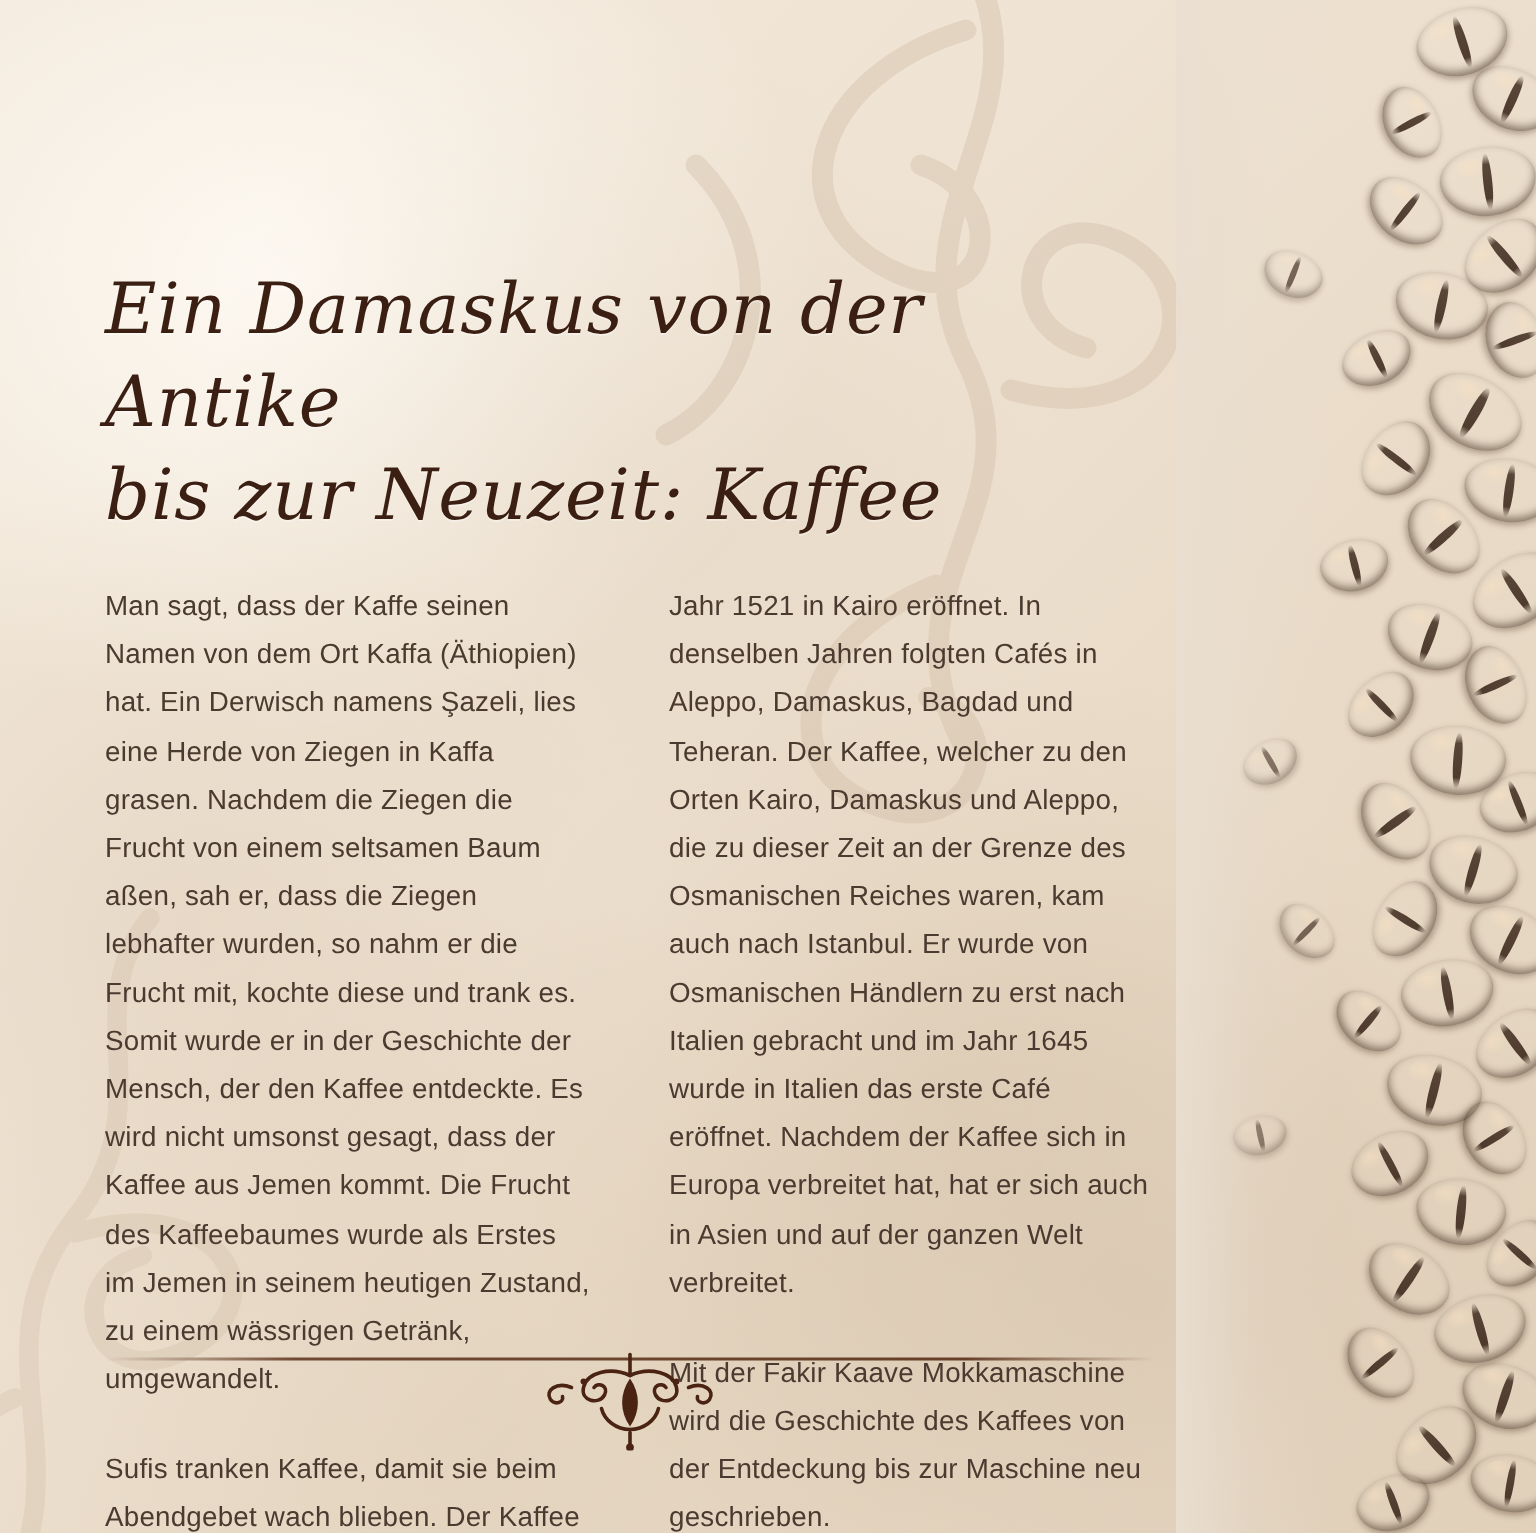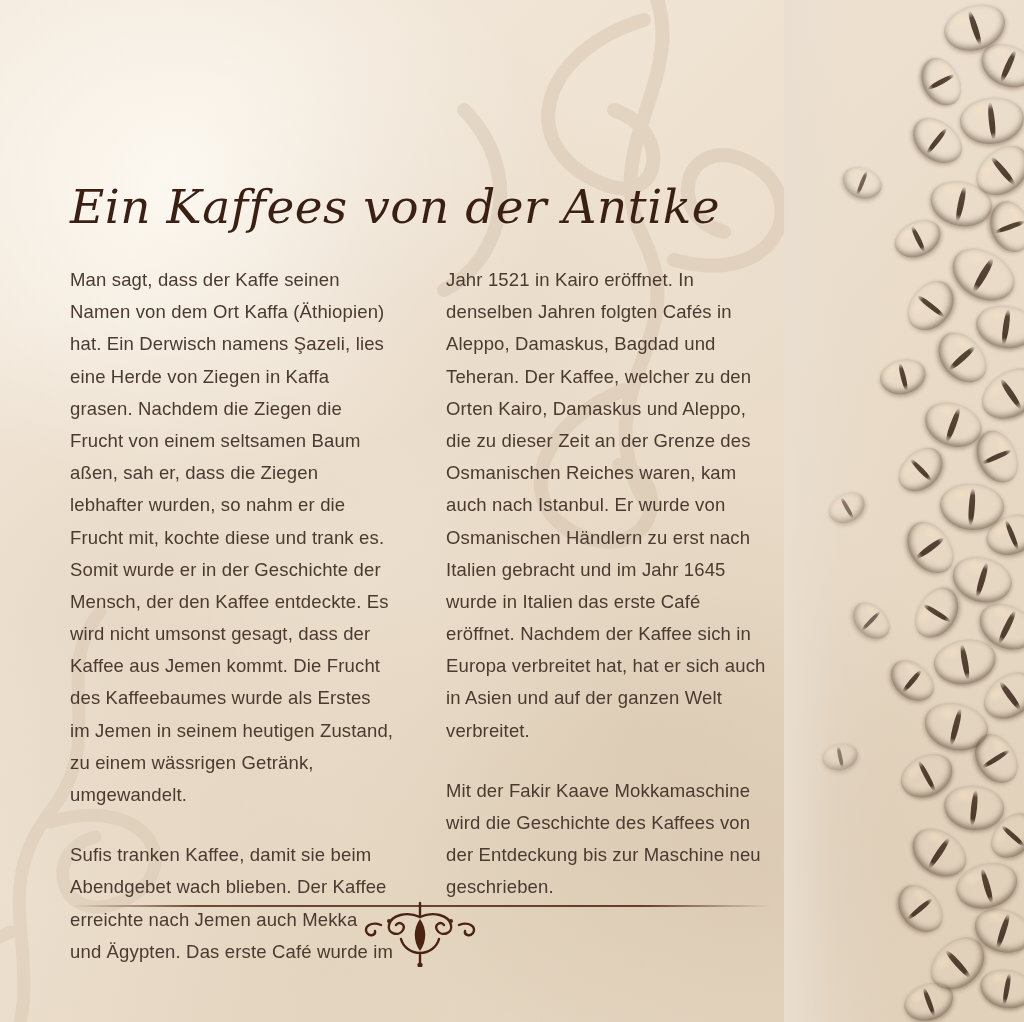--- a/index.html
+++ b/index.html
@@ -236,21 +236,22 @@
     <div class="bean" style="left:120px; top:984px;width:50px; height:36px; transform:rotate(-20deg);"></div>
     <div class="bean" style="left:58px;  top:168px;width:40px; height:30px; transform:rotate(22deg); opacity:.9;"></div>
     <div class="bean" style="left:44px;  top:494px;width:38px; height:28px; transform:rotate(-30deg); opacity:.85;"></div>
     <div class="bean" style="left:66px;  top:606px;width:42px; height:30px; transform:rotate(44deg); opacity:.85;"></div>
     <div class="bean" style="left:38px;  top:744px;width:36px; height:26px; transform:rotate(-12deg); opacity:.8;"></div>
   </div>
 
   <div class="content">
 
     <h1 class="title">
-      <span class="line">Ein Kaffees von der Antike</span>
+      <span class="line">Ein Damaskus von der Antike</span>
+      <span class="line">bis zur Neuzeit: Kaffee</span>
     </h1>
 
     <div class="columns">
 
       <div class="col">
         <p class="para">Man sagt, dass der Kaffe seinen Namen von dem Ort Kaffa (Äthiopien) hat. Ein Derwisch namens Şazeli, lies eine Herde von Ziegen in Kaffa grasen. Nachdem die Ziegen die Frucht von einem seltsamen Baum aßen, sah er, dass die Ziegen lebhafter wurden, so nahm er die Frucht mit, kochte diese und trank es. Somit wurde er in der Geschichte der Mensch, der den Kaffee entdeckte. Es wird nicht umsonst gesagt, dass der Kaffee aus Jemen kommt. Die Frucht des Kaffeebaumes wurde als Erstes im Jemen in seinem heutigen Zustand, zu einem wässrigen Getränk, umgewandelt.</p>
         <p class="para spaced">Sufis tranken Kaffee, damit sie beim Abendgebet wach blieben. Der Kaffee erreichte nach Jemen auch Mekka und Ägypten. Das erste Café wurde im</p>
       </div>
 
       <div class="col">

